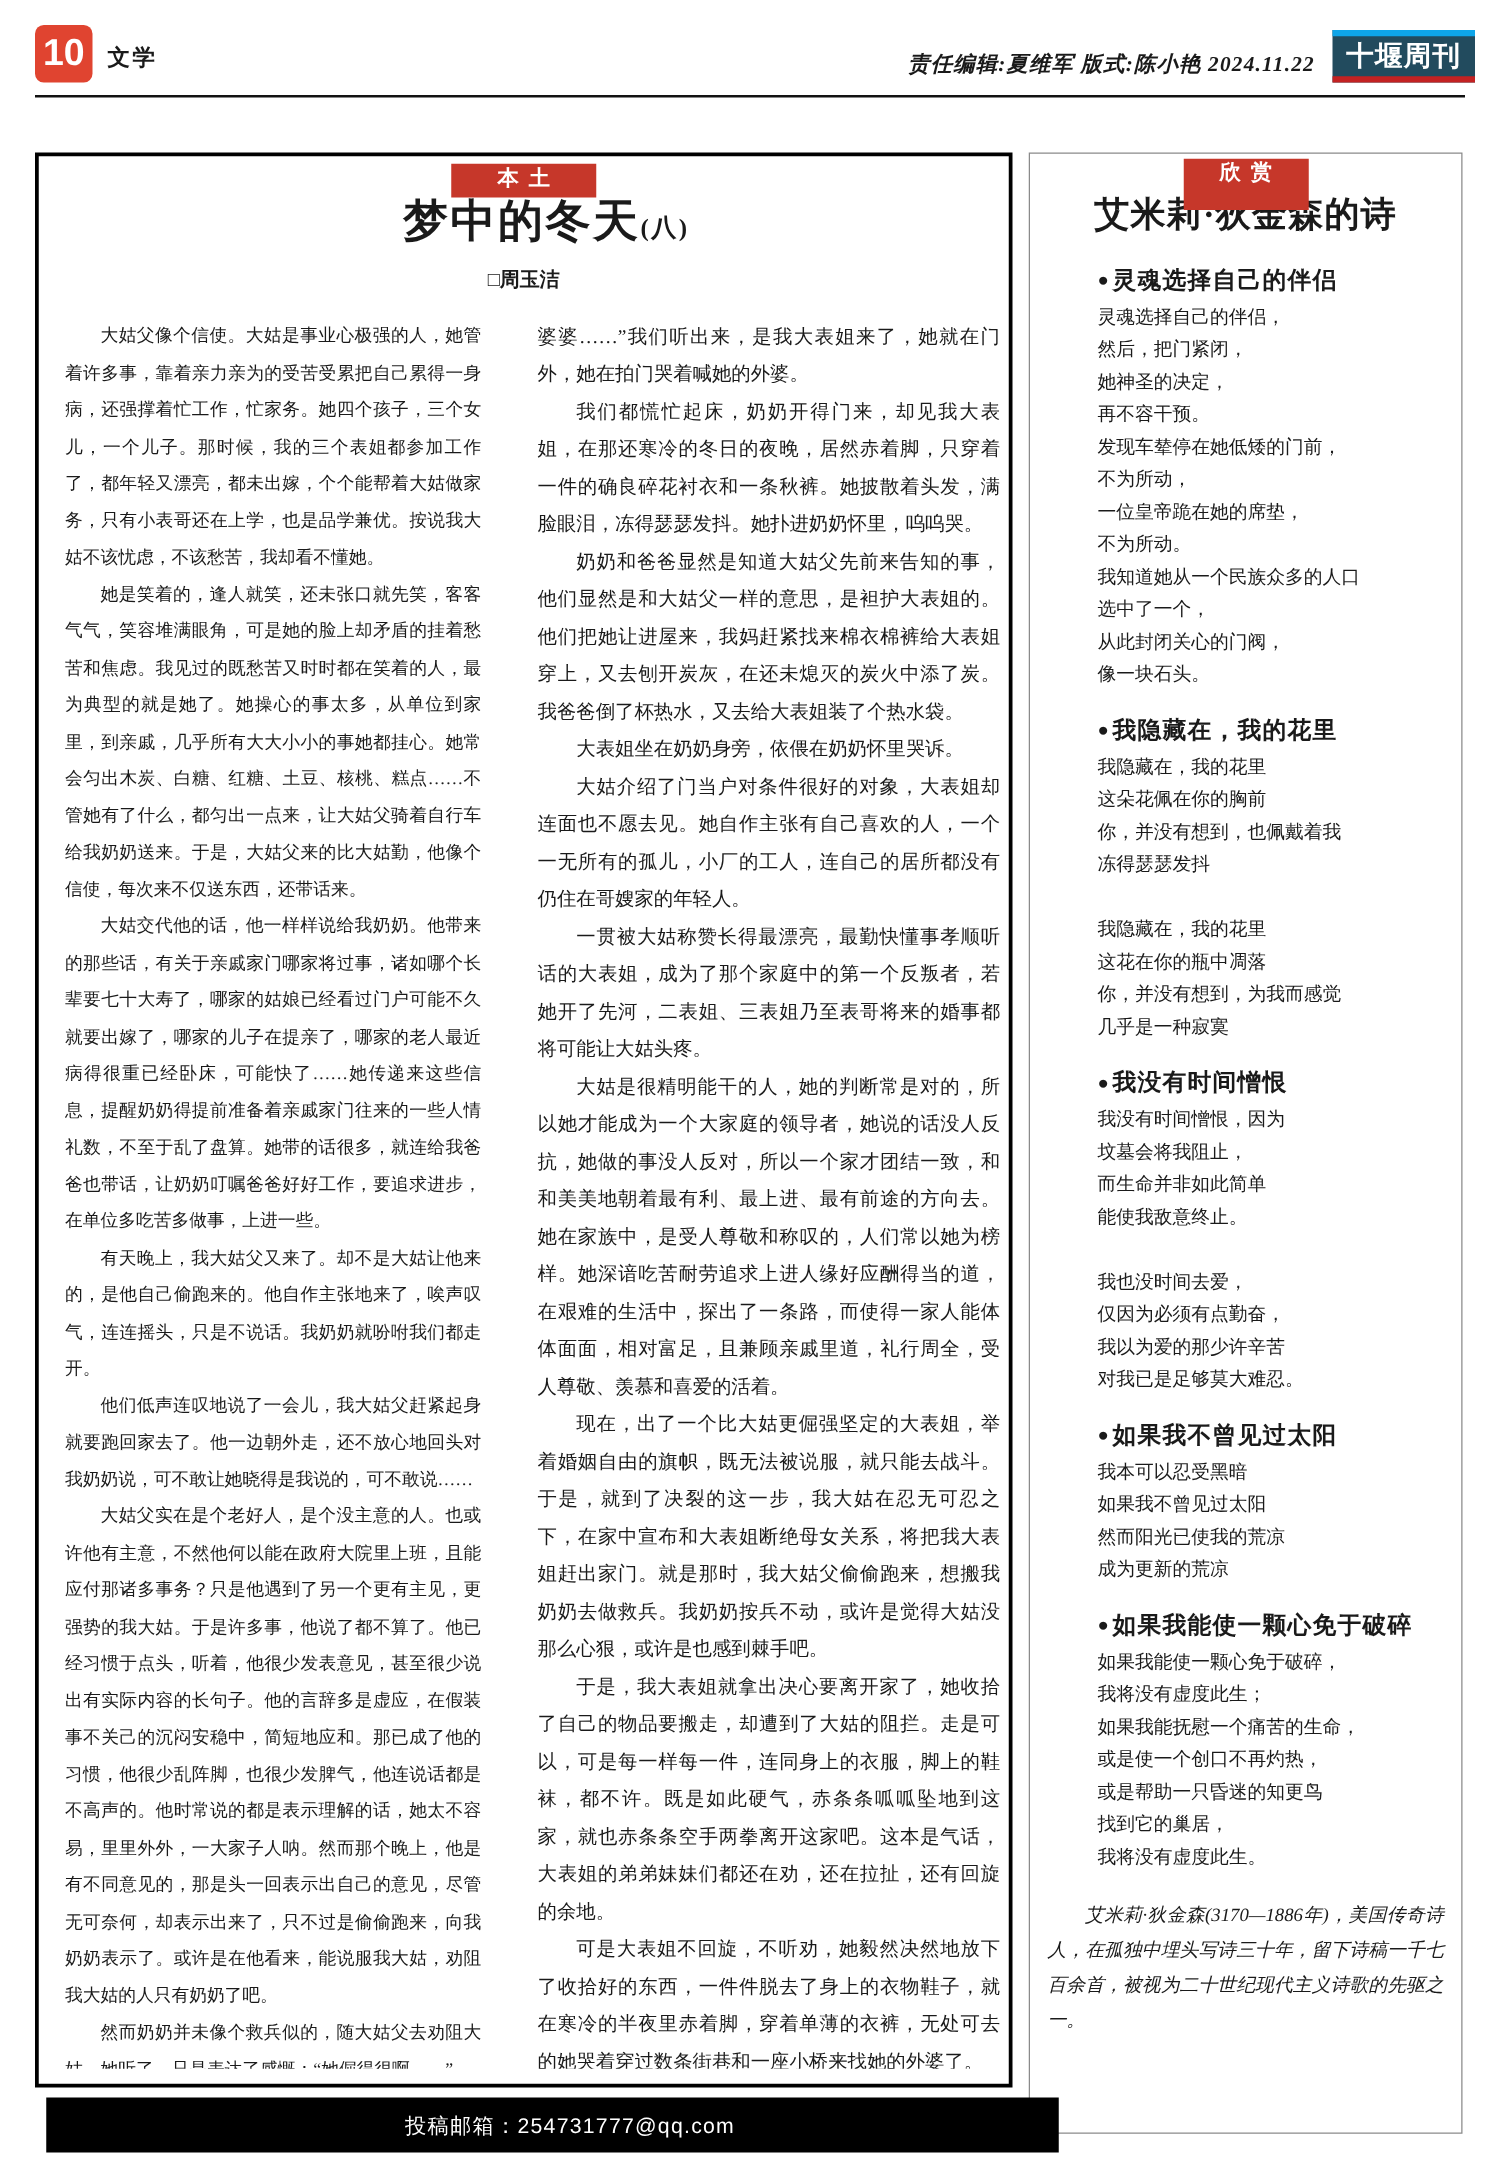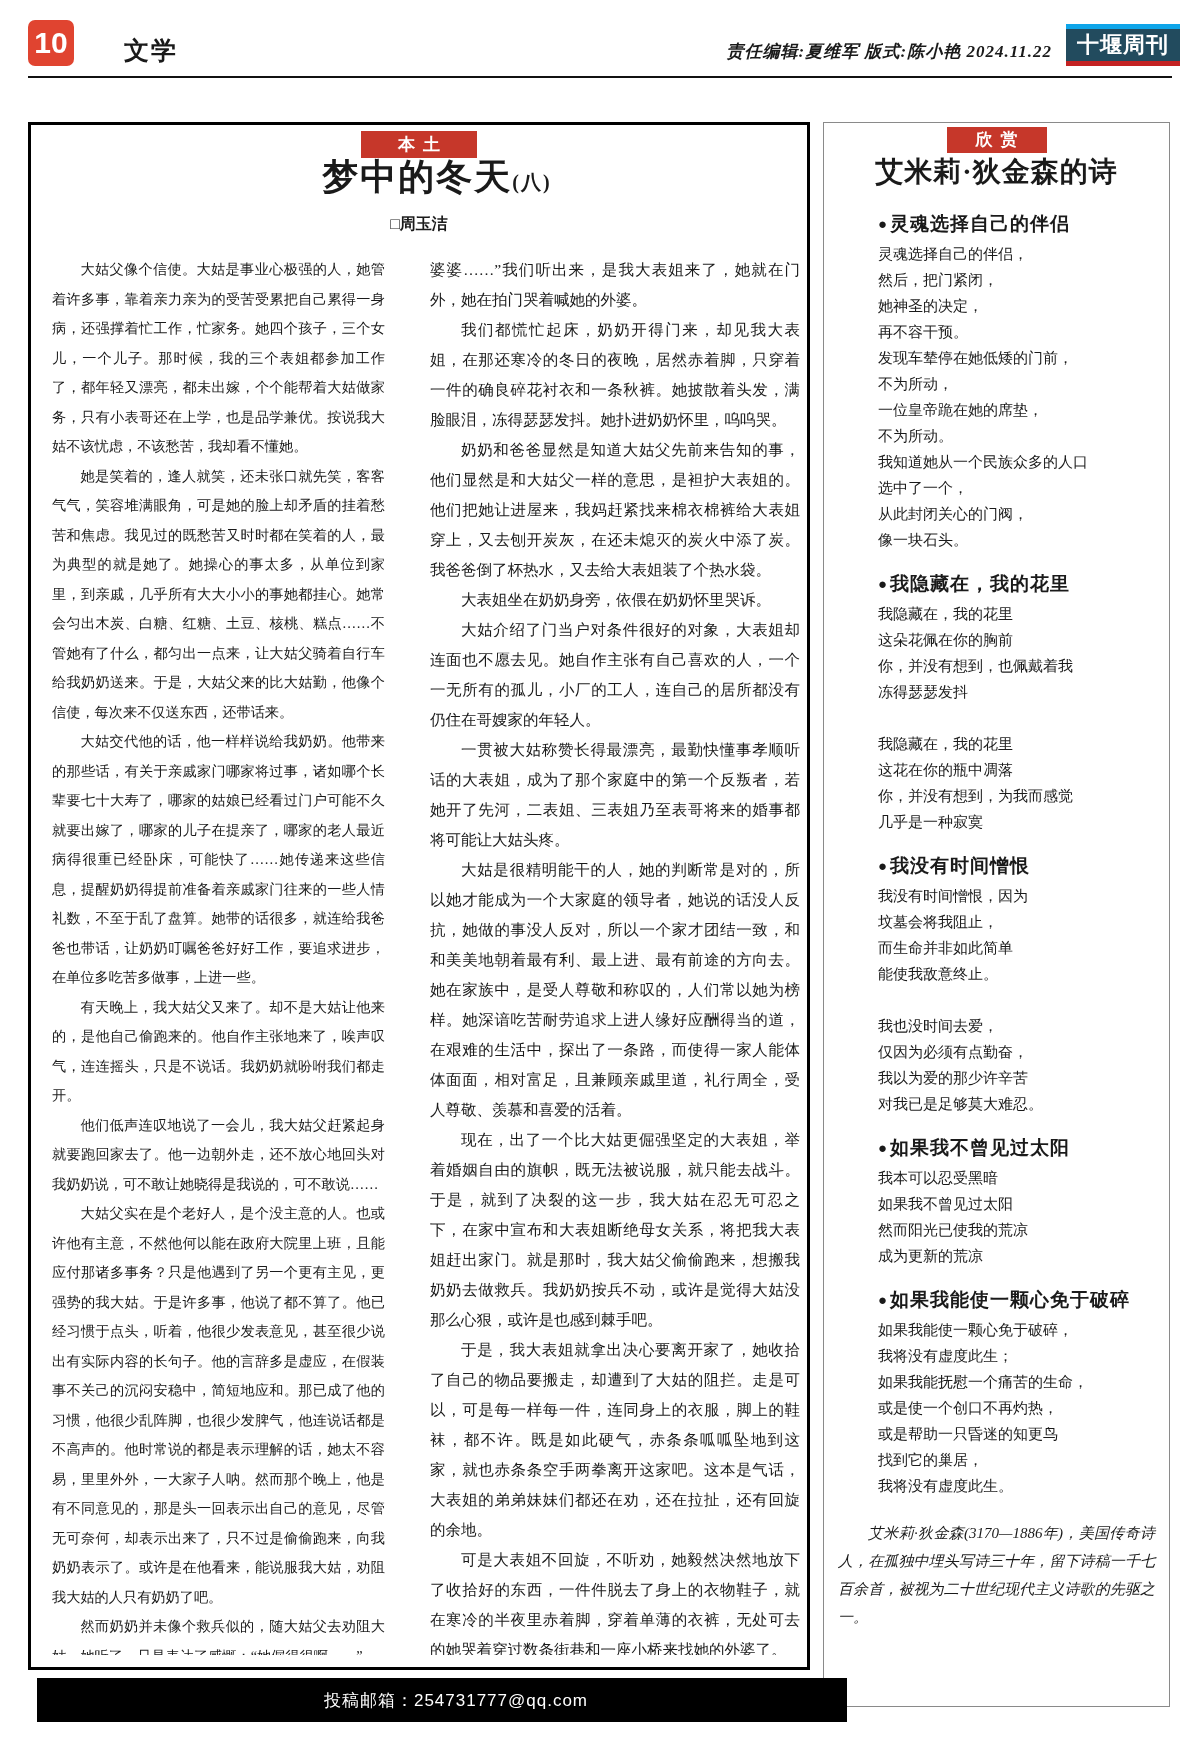--- a/index.html
+++ b/index.html
@@ -11,47 +11,47 @@
   
   .pagenum {
     position:absolute; left:28px; top:20px; width:46px; height:46px;
     background:#e04430; color:#fff; border-radius:7px;
     font-family:"Liberation Sans","DejaVu Sans",sans-serif;
     font-size:30px; font-weight:bold; text-align:center; line-height:46px;
   }
   .section-name {
     position:absolute; left:86px; top:34px;
     font-family:Liberation Mono, monospace;
-    font-size:25px; font-weight:bold; letter-spacing:2px;margin-left:38px;
+    font-size:18px; font-weight:bold; letter-spacing:2px;
   }
   .editor-line {
     position:absolute; right:148px; top:40px;
     font-style:italic; font-weight:bold; font-size:17px; letter-spacing:1px;
   }
   .masthead {
     position:absolute; left:1066px; top:24px; width:114px; height:42px;
     background:#224b5e; border-top:5px solid #0ea5e9; border-bottom:5px solid #c32222;
     box-sizing:border-box; display:flex; align-items:center; justify-content:center;
   }
   .masthead span {
     color:#fff; font-weight:bold; font-size:22px; letter-spacing:1px;
     font-family:"Liberation Serif","DejaVu Serif",serif; white-space:nowrap;
   }
   .headrule { position:absolute; left:28px; top:76px; width:1144px; height:2px; background:#111; }
 
   
   .tab {
     position:absolute; left:50%; transform:translateX(-50%);
     background:#c6372a; color:#fff;
-    font-family:Liberation Sans, sans-serif;
+    font-family:Liberation Mono, monospace;
     font-weight:bold; font-size:17px; text-align:center;
     letter-spacing:8px; text-indent:8px;
   }
   .tab-main { top:6px; width:116px; height:27px; line-height:27px; }
-  .tab-poem { top:4px; width:100px; height:26px; line-height:26px; }
+  .tab-poem { top:4px; width:100px; height:41px; line-height:26px; }
 
   
   .article-box {
     position:absolute; left:28px; top:122px; width:782px; height:1548px;
     border:3px solid #000; box-sizing:border-box; background:#fff; overflow:hidden;
   }
   .article-head { text-align:center; }
   .article-title {
     margin:28px 0 0 0; font-size:36px; font-weight:bold; letter-spacing:2px;padding-left:36px;
   }

